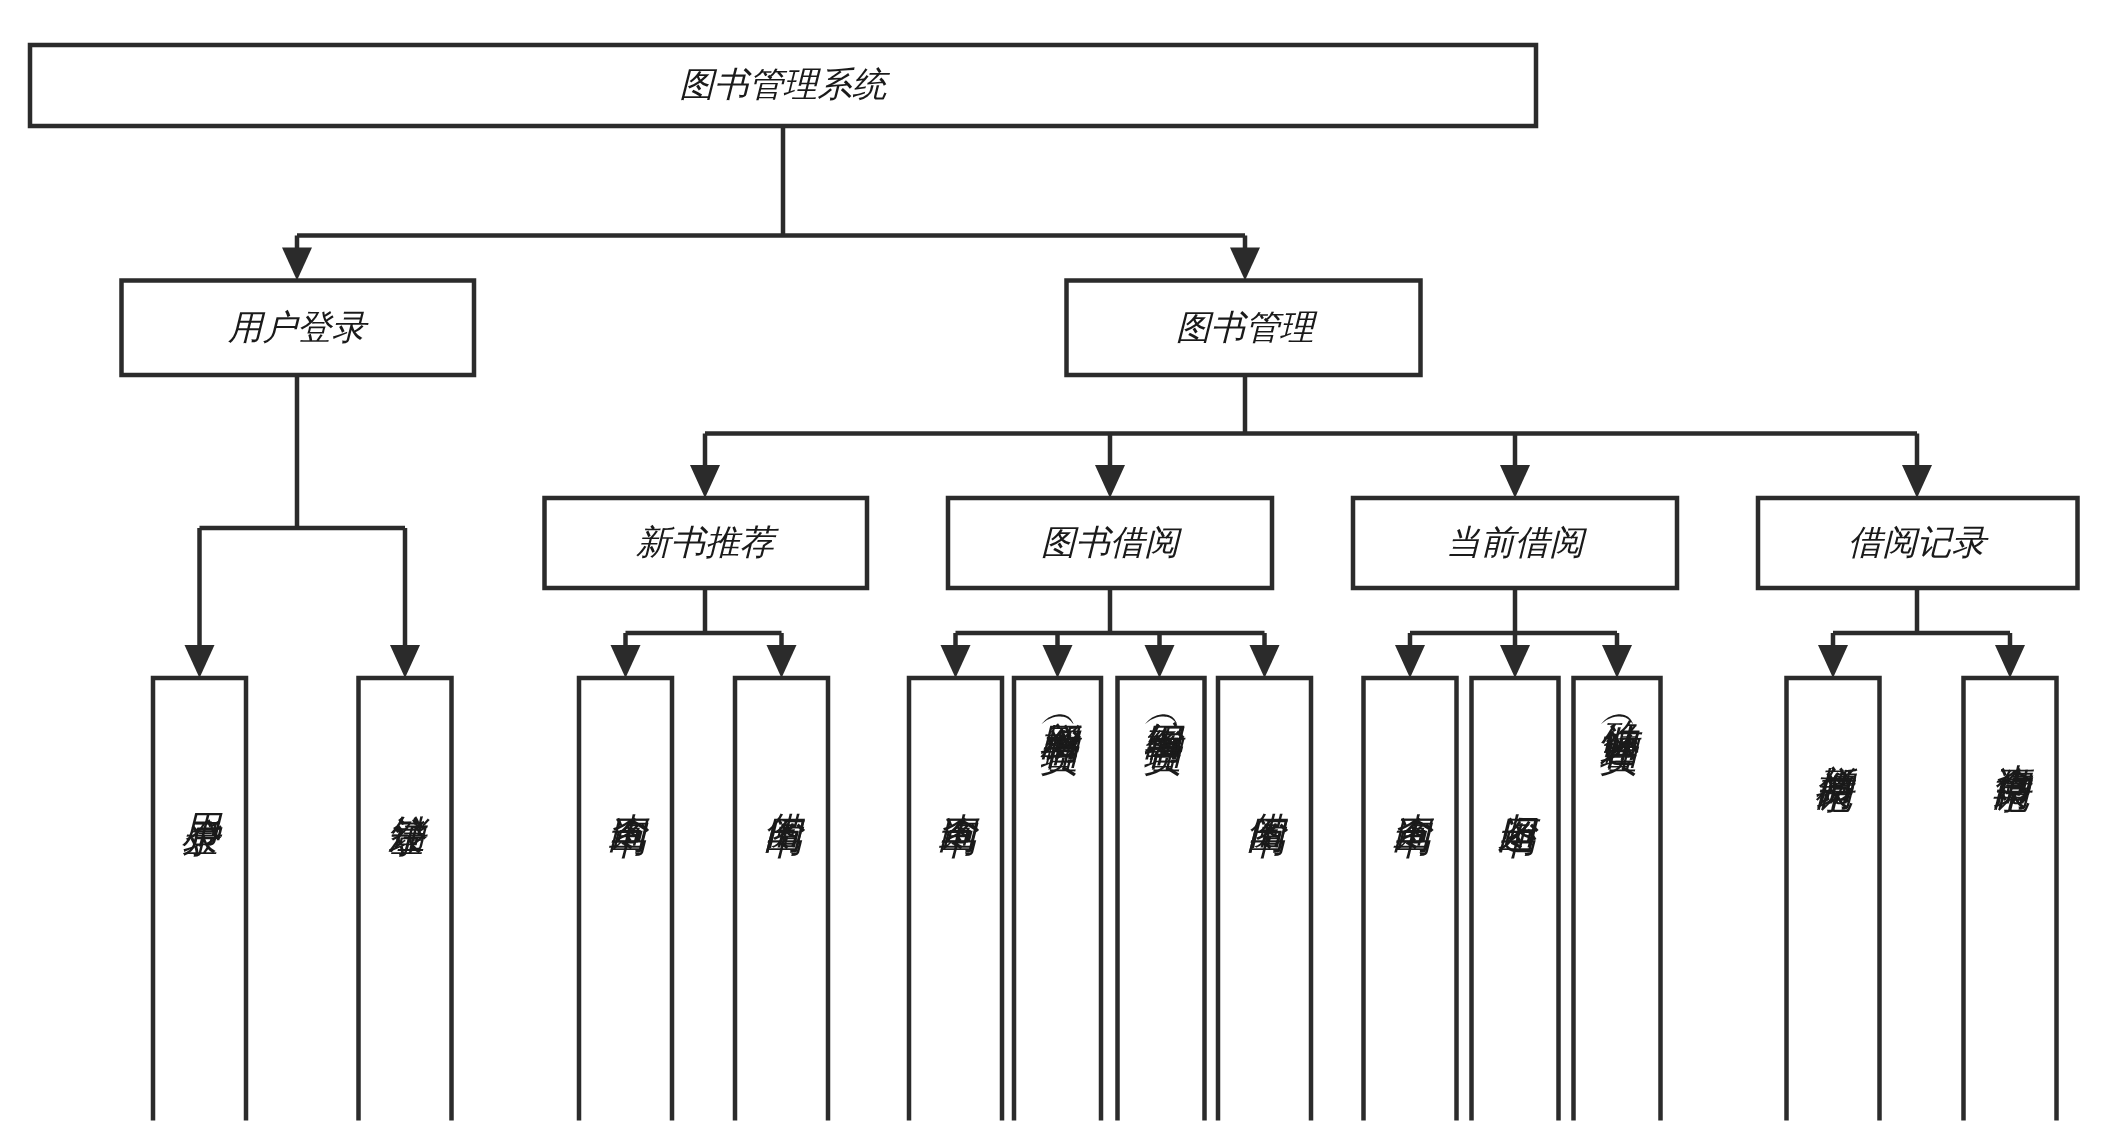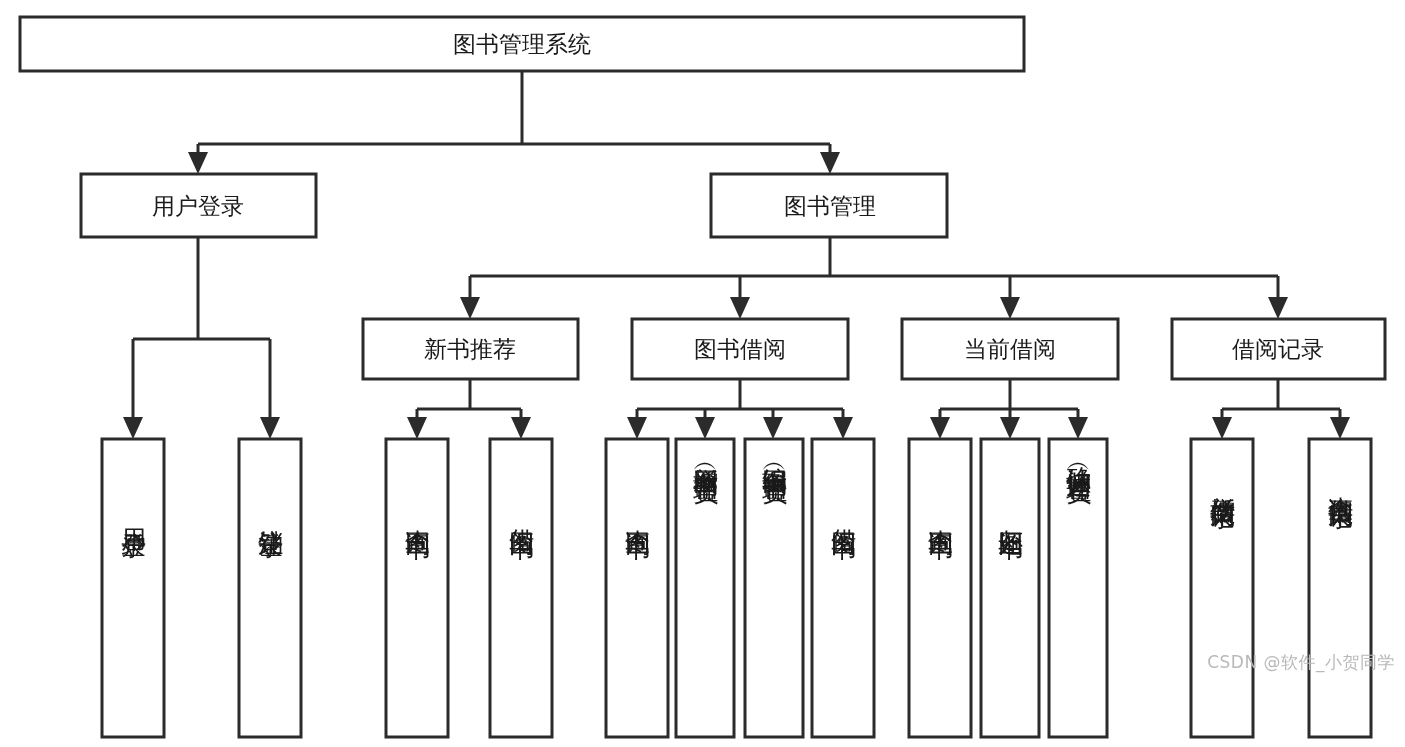--- a/index.html
+++ b/index.html
@@ -10,23 +10,24 @@
   body {
     width: 1405px;
     height: 747px;
     position: relative;
     overflow: hidden;
     font-family: "DejaVu Sans", "Liberation Sans", sans-serif;
   }
   #diagram-root {
     position: absolute;
     left: 0;
-    top: 4px;
+    top: 17px;
     width: 1405px;
     height: 676px;
+    font-style: italic;
   }
   svg.diagram {
     display: block;
     width: 1405px;
     height: 747px;
   }
   .node-rect {
     fill: #ffffff;
     stroke: #2b2b2b;
     stroke-width: 3;
@@ -238,14 +239,13 @@
   </div>
 
   <div class="leaf-label-wrap" style="left:1191px; top:472px; width:62px;">
     <span class="leaf-label">新增借阅记录</span>
   </div>
 
   <div class="leaf-label-wrap" style="left:1309px; top:472px; width:62px;">
     <span class="leaf-label">查询借阅记录</span>
   </div>
 
-  <div class="watermark">CSDN @软件_小贺同学</div>
 </div>
 
 </body></html>

